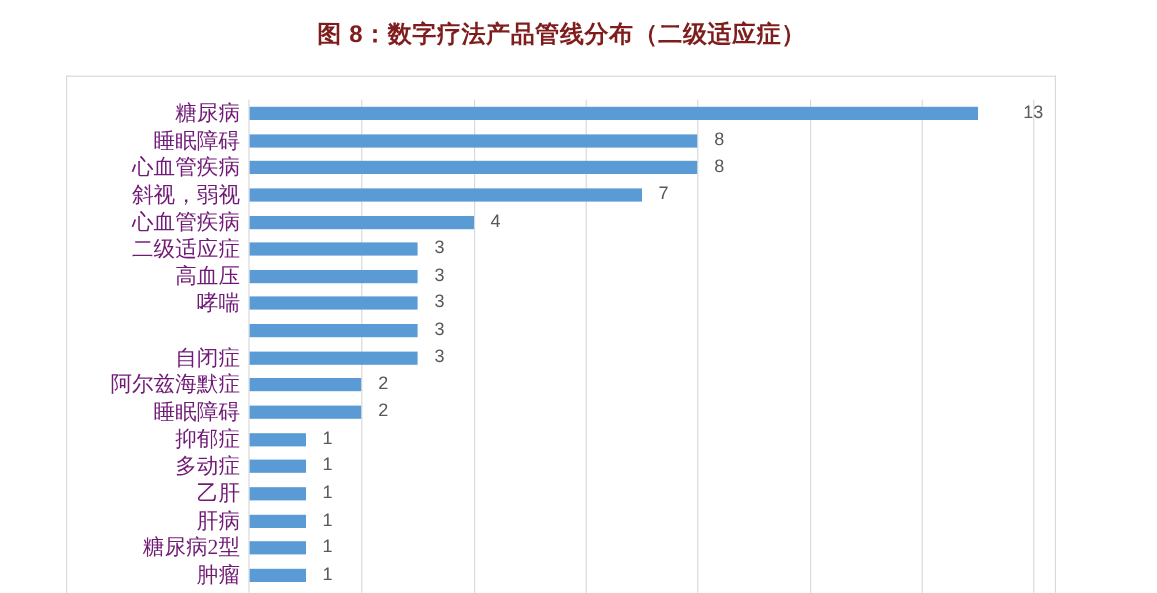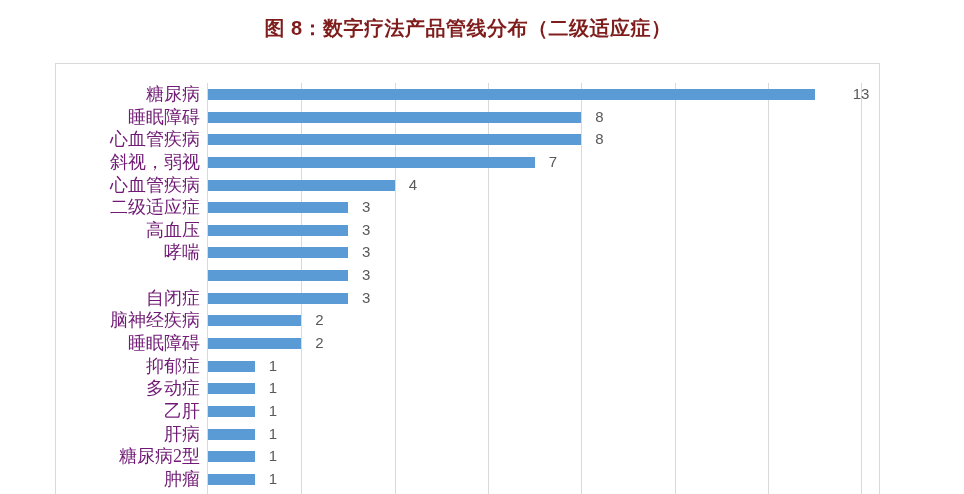--- a/index.html
+++ b/index.html
@@ -141,21 +141,21 @@
       <div class="bar-row">
         <div class="bar" style="width: 140px; background: rgb(91, 155, 213);"></div>
         <span class="val-label" style="left: 154px; color: rgb(89, 89, 89);">3</span>
       </div>
       <div class="bar-row">
         <span class="cat-label">自闭症</span>
         <div class="bar" style="width: 140px; background: rgb(91, 155, 213);"></div>
         <span class="val-label" style="left: 154px; color: rgb(89, 89, 89);">3</span>
       </div>
       <div class="bar-row">
-        <span class="cat-label">脑神经疾病</span>
+        <span class="cat-label">阿尔兹海默症</span>
         <div class="bar" style="width: 93.3px; background: rgb(91, 155, 213);"></div>
         <span class="val-label" style="left: 107.3px; color: rgb(89, 89, 89);">2</span>
       </div>
       <div class="bar-row">
         <span class="cat-label">睡眠障碍</span>
         <div class="bar" style="width: 93.3px; background: rgb(91, 155, 213);"></div>
         <span class="val-label" style="left: 107.3px; color: rgb(89, 89, 89);">2</span>
       </div>
       <div class="bar-row">
         <span class="cat-label">抑郁症</span>

